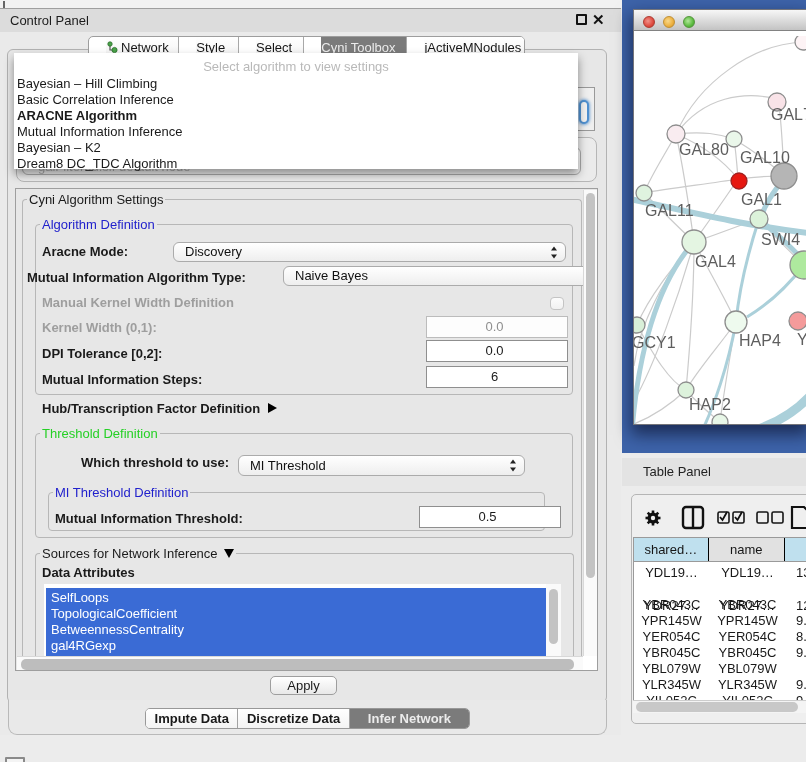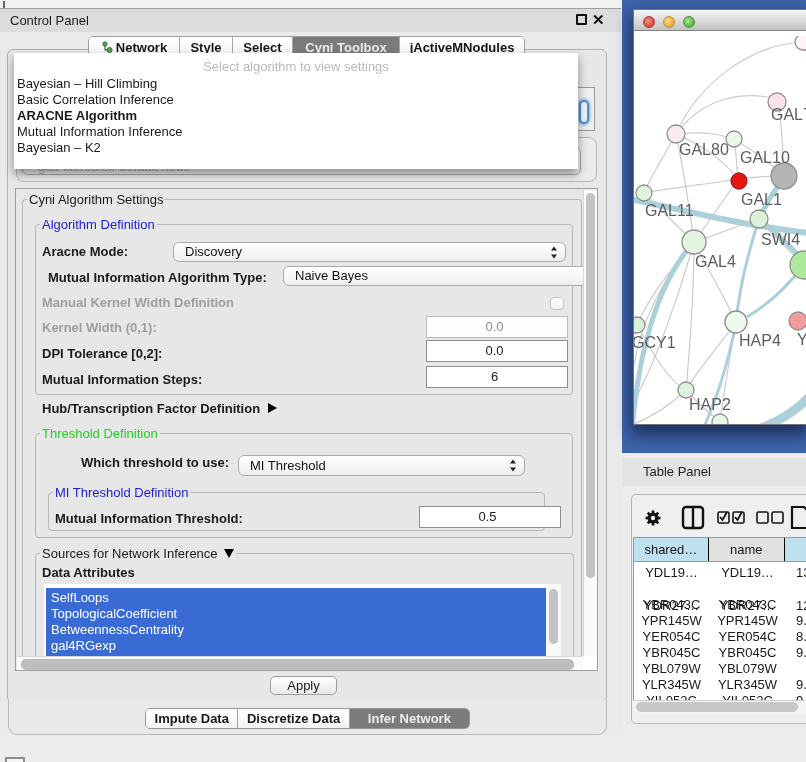--- a/index.html
+++ b/index.html
@@ -9,21 +9,21 @@
 
 #topstrip { left:0; top:0; width:622px; height:8px; background:#f2f2f2; }
 #topstrip .tick { left:3px; top:1px; width:2px; height:7px; background:#666; }
 #lwin { left:0; top:8px; width:621px; height:727px; background:#eaeaea; border-top:1px solid #9f9f9f; }
 #ltitle { left:0; top:9px; width:621px; height:23px; background:#dcdcdc; line-height:23px; padding-left:10px; color:#1c1c1c; }
 #icoFloat { left:576px; top:14px; width:11px; height:11px; border:2px solid #111; border-radius:1px; }
 #icoClose { left:592px; top:8px; width:16px; height:24px; font-size:15px; font-weight:bold; color:#111; line-height:24px; }
 #panelA { left:7px; top:49px; width:600px; height:654px; background:#e7e7e7; border:1px solid #b2b2b2; border-radius:6px; }
 
 #tabbar { left:88px; top:36px; width:437px; height:23px; background:#fff; border:1px solid #9d9d9d; border-radius:5px; display:flex; overflow:hidden; }
-#tabbar .seg { height:100%; line-height:21px; text-align:center; border-right:1px solid #a8a8a8; background:linear-gradient(#ffffff,#f2f2f2); color:#161616; font-weight:bold; }
+#tabbar .seg { height:100%; line-height:21px; border-right:1px solid #a8a8a8; background:linear-gradient(#ffffff,#f2f2f2); color:#161616; font-weight:normal;margin-left:17px; }
 #tabbar .seg:last-child { border-right:none; }
 #tabbar .sel { background:#7b7b7b; color:#ececec; }
 
 .combo { position:absolute; background:linear-gradient(#ffffff,#eeeeee); border:1px solid #ababab; border-radius:6px; line-height:21px; padding-left:11px; color:#111; }
 .combo .arr { position:absolute; right:7px; top:2px; }
 .field { position:absolute; background:#fff; border:1px solid #8f8f8f; text-align:center; padding-right:5px; line-height:19px; }
 .dfield { background:#fdfdfd; border:1px solid #bcbcbc; color:#8f8f8f; }
 .gb { position:absolute; border:1px solid #b7b7b7; border-radius:4px; }
 .gbt { position:absolute; top:-8px; left:4px; background:#e7e7e7; padding:0 2px; line-height:15px; }
 .lbl { position:absolute; font-weight:bold; white-space:nowrap; }
@@ -105,21 +105,21 @@
     <div class="gbt" style="color:#1a1a1a;">Cyni Algorithm Settings</div>
   </div>
   <div class="gb" style="left:35px; top:224px; width:538px; height:171px;">
     <div class="gbt blue">Algorithm Definition</div>
   </div>
   <div class="lbl" style="left:42px; top:244px;">Aracne Mode:</div>
   <div class="combo" style="left:173px; top:242px; width:393px; height:20px; line-height:18px;">Discovery<span class="arr"><svg width="8" height="15">
             <path d="M4,1.5 L7,5.5 L1,5.5 Z" fill="#222"></path>
             <path d="M4,13.5 L7,9.5 L1,9.5 Z" fill="#222"></path>
           </svg></span></div>
-  <div class="lbl" style="left:48px; top:270px;">Mutual Information Algorithm Type:</div>
+  <div class="lbl" style="left:27px; top:270px;">Mutual Information Algorithm Type:</div>
   <div class="combo" style="left:283px; top:266px; width:321px; height:20px; line-height:18px;">Naive Bayes<span class="arr"><svg width="8" height="15">
             <path d="M4,1.5 L7,5.5 L1,5.5 Z" fill="#222"></path>
             <path d="M4,13.5 L7,9.5 L1,9.5 Z" fill="#222"></path>
           </svg></span></div>
   <div class="lbl dis" style="left:42px; top:295px;">Manual Kernel Width Definition</div>
   <div class="abs" style="left:550px; top:297px; width:14px; height:13px; background:linear-gradient(#fcfcfc,#f1f1f1); border:1px solid #c4c4c4; border-radius:4px;"></div>
   <div class="lbl dis" style="left:42px; top:320px;">Kernel Width (0,1):</div>
   <div class="field dfield" style="left:426px; top:316px; width:142px; height:22px; line-height:20px;">0.0</div>
   <div class="lbl" style="left:42px; top:346px;">DPI Tolerance [0,2]:</div>
   <div class="field" style="left:426px; top:340px; width:142px; height:22px; line-height:20px;">0.0</div>
@@ -171,20 +171,21 @@
 </div>
 <div class="abs" id="miniicon"></div>
 
 <div class="abs" id="popup">
   <div class="hdr">Select algorithm to view settings</div>
   <div class="it" style="top:23px;">Bayesian – Hill Climbing</div>
   <div class="it" style="top:39px;">Basic Correlation Inference</div>
   <div class="it" style="top:55px; font-weight:bold;">ARACNE Algorithm</div>
   <div class="it" style="top:71px;">Mutual Information Inference</div>
   <div class="it" style="top:87px;">Bayesian – K2</div>
+  <div class="it" style="top:103px;">Dream8 DC_TDC Algorithm</div>
 </div>
 
 <div class="abs" id="desktop"></div>
 <div class="abs" id="macwin">
   <div class="abs" id="mactitle">
     <div class="light" style="left:9px; background:radial-gradient(circle at 4px 4px,#f0928a,#df4b40 60%,#b33229); border:1px solid #ad3b31;"></div>
     <div class="light" style="left:29px; background:radial-gradient(circle at 4px 4px,#f8d88a,#ecb03f 60%,#c8892a); border:1px solid #c09035;"></div>
     <div class="light" style="left:49px; background:radial-gradient(circle at 4px 4px,#b2e69a,#5cbb40 60%,#3f9630); border:1px solid #54953c;"></div>
   </div>
   <div class="abs" id="netsvg" style="left:0; top:26px; width:172px; height:388px;">

